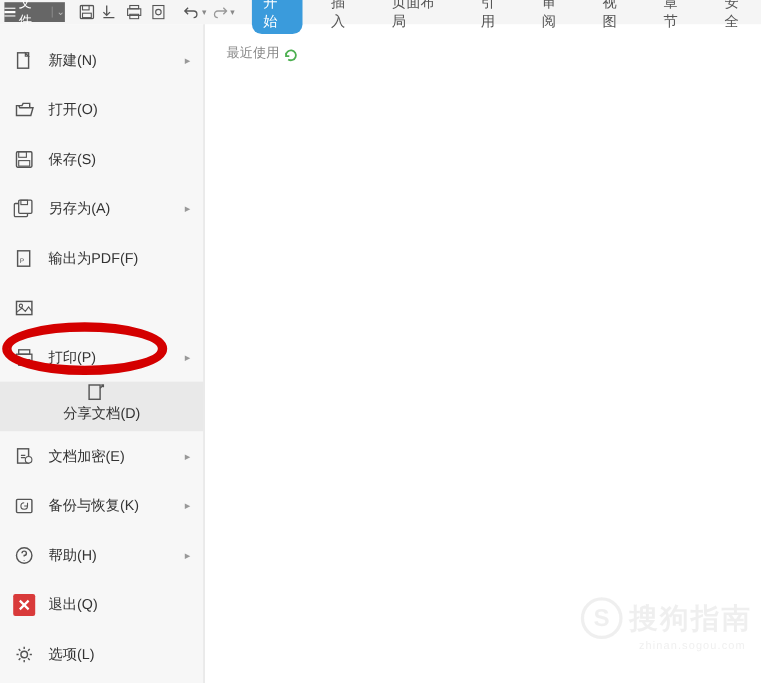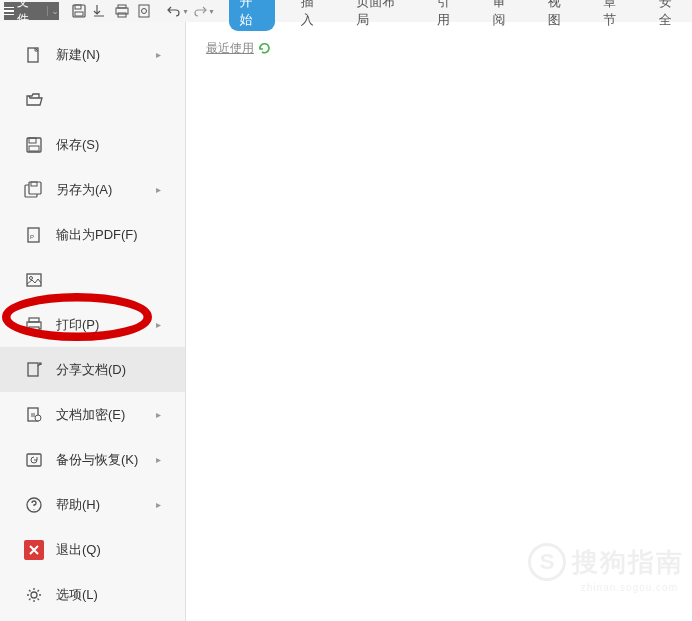--- a/index.html
+++ b/index.html
@@ -97,26 +97,27 @@
     .sidebar {
       width: 186px;
       background: #f7f7f7;
       border-right: 1px solid #e0e0e0;
       padding-top: 10px;
     }
     .menu-item {
       display: flex;
       align-items: center;
       height: 45px;
-      padding: 0 24px;
+      padding: 0 12px;
       position: relative;
       cursor: pointer;
     }
     .menu-item.selected {
       background: #e9e9e9;
+      flex-direction: column;
     }
     .menu-icon {
       width: 20px;
       height: 20px;
       display: flex;
       align-items: center;
       justify-content: center;
       margin-right: 12px;
       color: #555;
     }
@@ -137,23 +138,22 @@
     
     
     .content {
       flex: 1;
       padding: 18px 20px;
     }
     .recent-label {
       color: #888;
       font-size: 12px;
       display: flex;
-      align-items: center;
+      align-items: flex-end;
       gap: 4px;
-      text-decoration: underline;
     }
     .refresh-icon {
       color: #4caf50;
     }
     
     
     .annotation-circle {
       position: absolute;
       left: 0px;
       top: 292px;
@@ -283,20 +283,21 @@
       <span class="menu-label">新建(N)</span>
       <span class="menu-arrow">▸</span>
     </div>
 
     <div class="menu-item">
       <span class="menu-icon">
         <svg width="18" height="18" viewBox="0 0 18 18">
             <path d="M2 5 L2 14 L15 14 L17 7 L5 7 L4 5 Z M2 5 L7 5 L8 3 L14 3 L14 7" fill="none" stroke="#555" stroke-width="1.3"></path>
           </svg>
       </span>
+      <span class="menu-label">打开(O)</span>
     </div>
 
     <div class="menu-item">
       <span class="menu-icon">
         <svg width="18" height="18" viewBox="0 0 18 18">
             <rect x="2" y="2" width="14" height="14" rx="1" fill="none" stroke="#555" stroke-width="1.3"></rect>
             <rect x="4" y="2" width="7" height="5" fill="none" stroke="#555"></rect>
             <rect x="4" y="10" width="10" height="5" fill="none" stroke="#555"></rect>
           </svg>
       </span>

